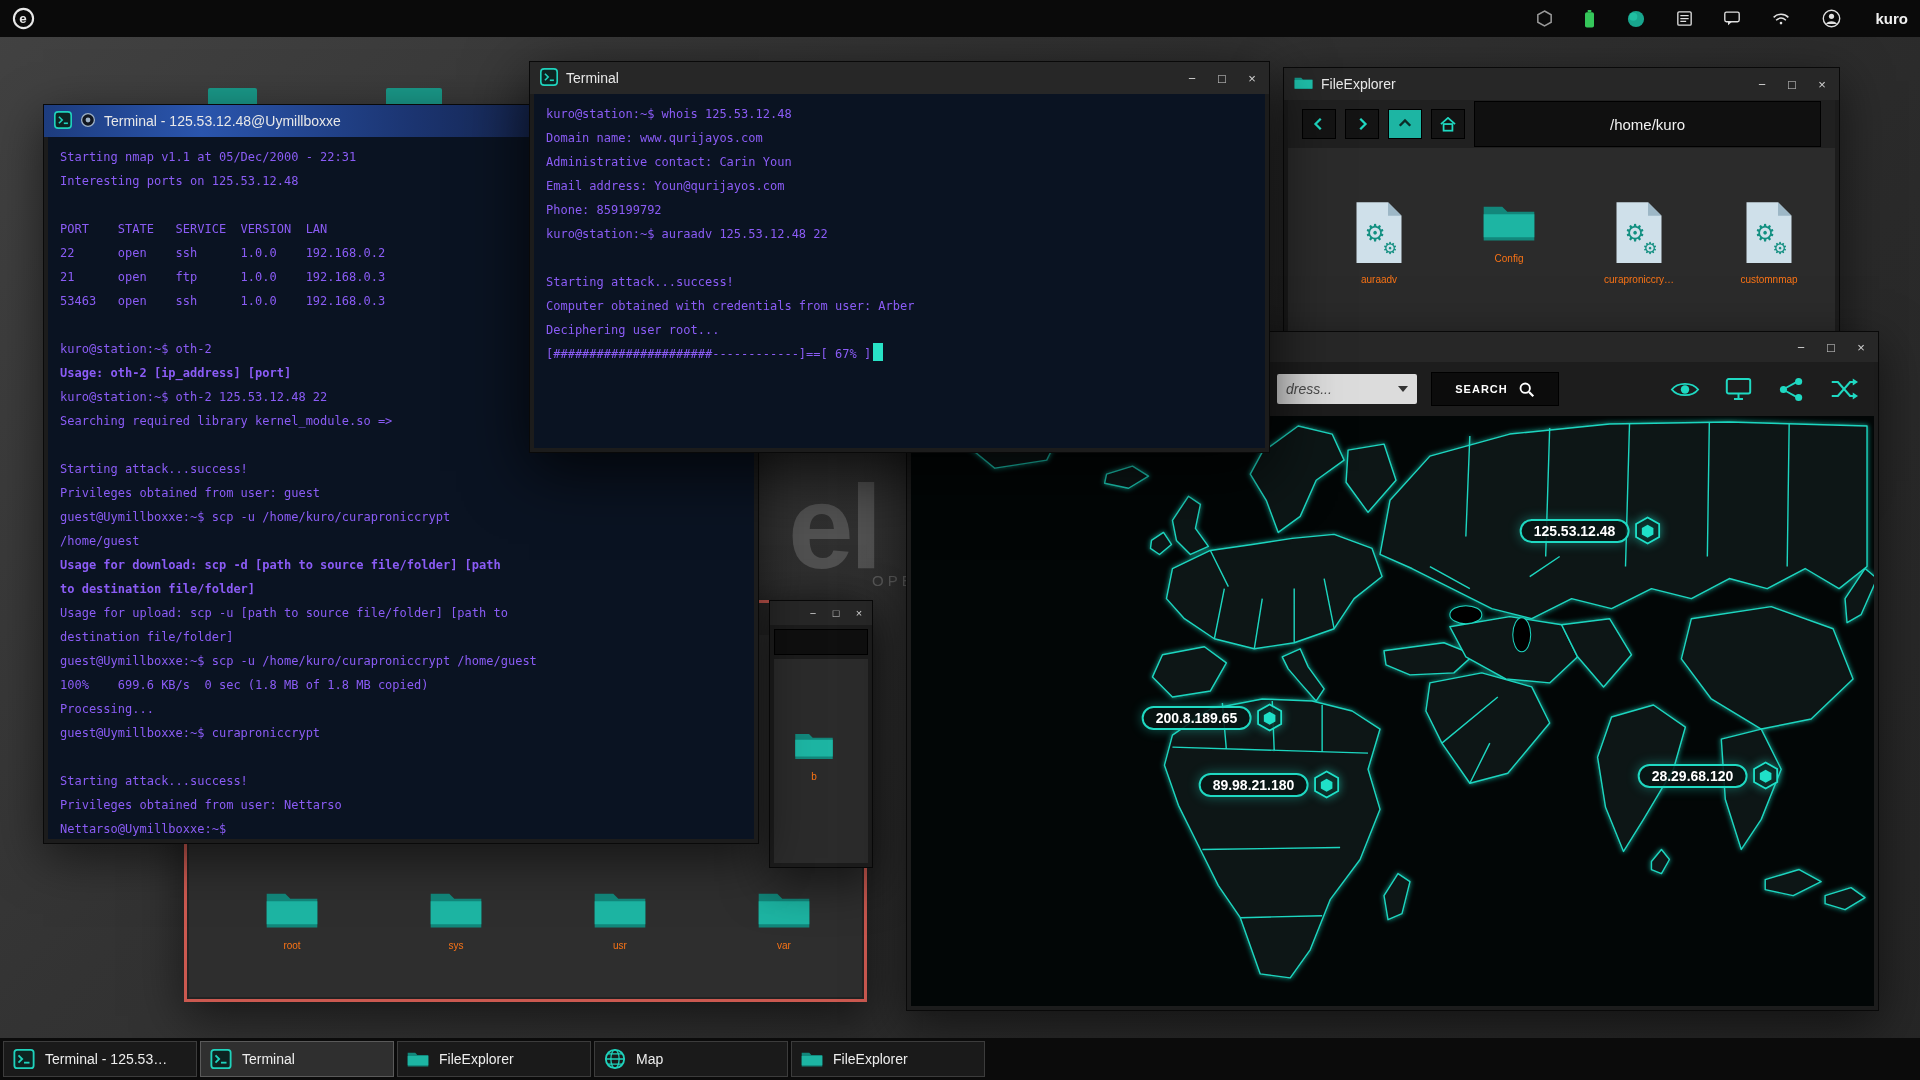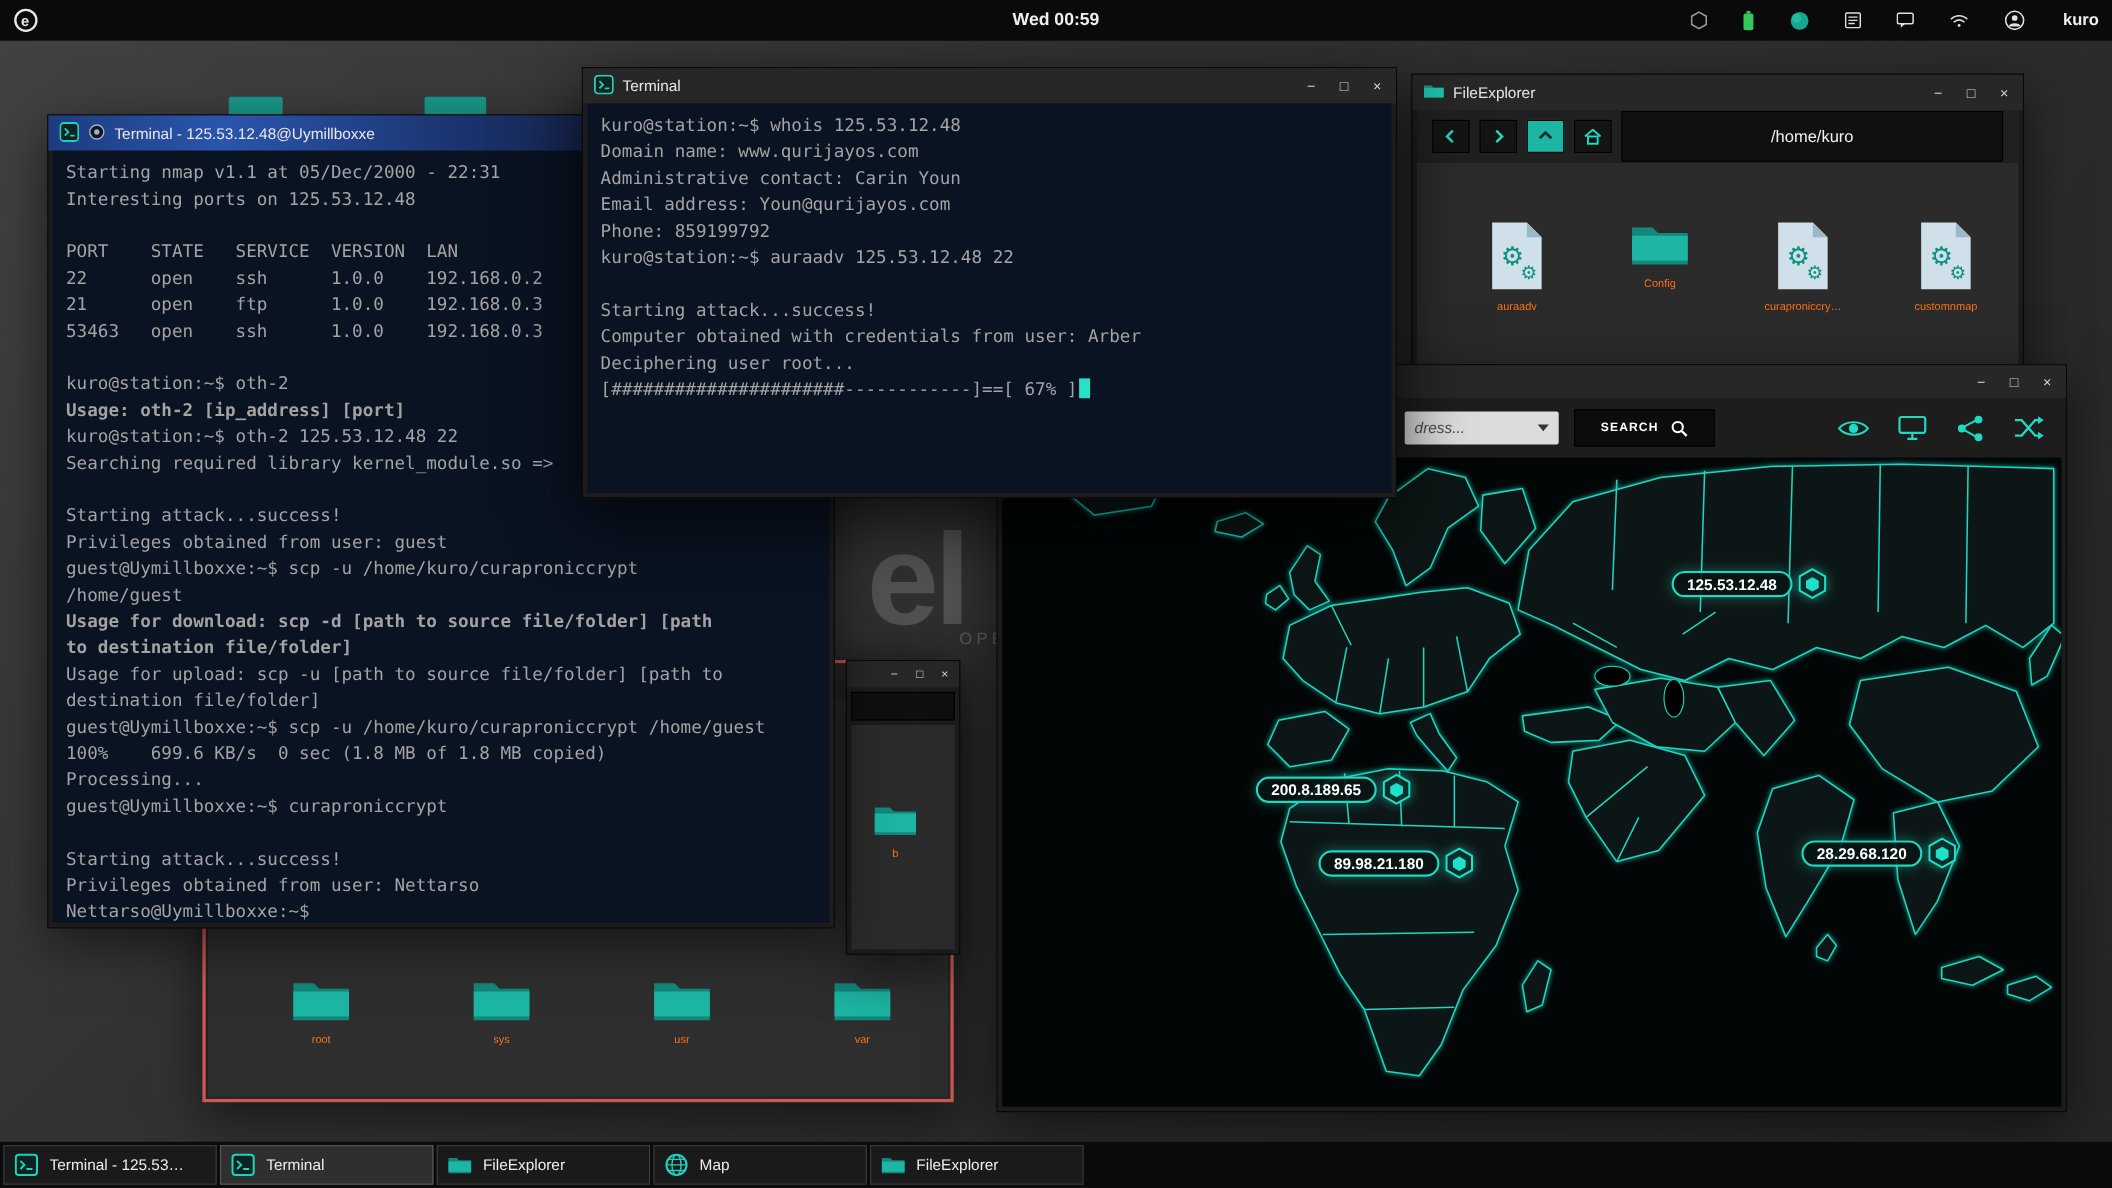--- a/index.html
+++ b/index.html
@@ -20,21 +20,21 @@
   .bg-folder-top{position:absolute;height:17px;background:#1a9a8a;z-index:1;border-radius:2px 2px 0 0}
 
   
   .window{position:absolute;background:#1c1c1c;border:1px solid #090909;box-shadow:0 14px 46px rgba(0,0,0,.55)}
   .titlebar{height:32px;display:flex;align-items:center;gap:8px;padding:0 10px;background:#272727;color:#e8e8e8;font-size:14px}
   .controls{margin-left:auto;display:flex;gap:16px;align-items:center;color:#d2d2d2;font-size:13px}
   .ctrl{width:14px;text-align:center;cursor:default}
 
   
   .term-body{position:absolute;left:4px;right:4px;top:32px;bottom:4px;background:#0a1322;padding:8px 12px;overflow:hidden;
-             font-family:"DejaVu Sans Mono",monospace;font-size:16px;line-height:24px;color:#a3a3a3;white-space:pre}
+             font-family:"DejaVu Sans Mono",monospace;font-size:12px;line-height:24px;color:#8b5cf6;white-space:pre}
   .tline{min-height:24px}
   .tline.bold{font-weight:bold}
   .cursor{display:inline-block;width:10px;height:18px;background:#28e2c6;vertical-align:-3px;margin-left:2px}
   #terminal-remote .titlebar{background:linear-gradient(90deg,#1d3c7e 0%,#2a55ad 22%,#1b3470 52%,#121c38 80%,#141620 100%)}
 
   
   .fe-toolbar{position:absolute;left:4px;right:4px;top:32px;height:48px;background:#202020;display:flex;align-items:center;gap:9px;padding:0 14px}
   .nav-btn{width:34px;height:30px;background:#141414;border:1px solid #000;display:flex;align-items:center;justify-content:center}
   .nav-btn.active{background:#1db5a3}
   .path-field{flex:1;height:46px;background:#101010;border:1px solid #000;color:#f2f2f2;display:flex;align-items:center;justify-content:center;font-size:15px}
@@ -86,21 +86,20 @@
 <div class="bg-folder-top" style="left:208px;top:88px;width:49px"></div>
 <div class="bg-folder-top" style="left:386px;top:88px;width:56px"></div>
 
 <div class="topbar">
   <span class="tb-icon">
     <svg viewBox="0 0 24 24" width="23" height="23">
         <circle cx="12" cy="12" r="10" fill="none" stroke="#e8e8e8" stroke-width="2.2"></circle>
         <text x="7.5" y="17" font-size="14" font-weight="bold" fill="#e8e8e8" font-family="Liberation Sans, sans-serif">e</text>
       </svg>
   </span>
-  <div class="clock">Wed 00:59</div>
   <div class="topbar-right">
     <span class="tb-icon">
         <svg viewBox="0 0 18 20" width="15" height="17">
           <path d="M9 1 L17 5.5 V14.5 L9 19 L1 14.5 V5.5 Z" fill="none" stroke="#9a9a9a" stroke-width="1.8"></path>
         </svg>
       </span>
     <span class="tb-icon">
         <svg viewBox="0 0 12 20" width="11" height="18">
           <rect x="4" y="0" width="4" height="2.5" fill="#35c75a"></rect>
           <rect x="1" y="2.5" width="10" height="17" rx="2" fill="#35c75a"></rect>

